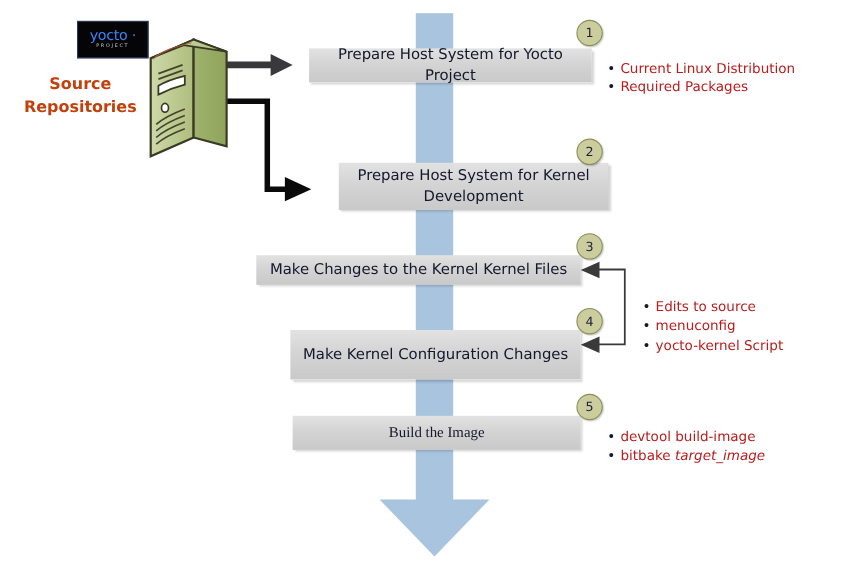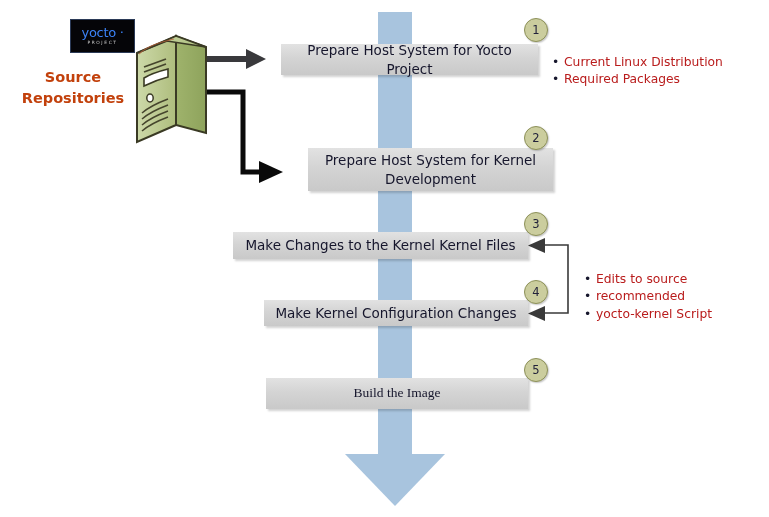--- a/index.html
+++ b/index.html
@@ -52,21 +52,21 @@
     justify-content: center;
     text-align: center;
     font-size: 13.5px;
     color: #16162c;
     line-height: 1.35;
     padding: 0 10px;
   }
   .pbox-1 { left: 265px; top: 44px;  width: 257px; height: 31px; margin-left: 16px; }
   .pbox-2 { left: 288px; top: 148px; width: 245px; height: 43px; margin-left: 20px; }
   .pbox-3 { left: 233px; top: 232px; width: 295px; height: 27px; }
-  .pbox-4 { left: 264px; top: 300px; width: 264px; height: 26px; }
+  .pbox-4 { left: 264px; top: 300px; width: 264px; height: 45px; }
   .pbox-5 { left: 266px; top: 378px; width: 262px; height: 31px; font-family: Liberation Serif, serif; }
 
   
   .step-circle {
     position: absolute;
     width: 24px;
     height: 24px;
     border-radius: 50%;
     background: #ccceа0;
     background: #cbcd9e;
@@ -259,19 +259,25 @@
     <ul>
       <li>Current Linux Distribution</li>
       <li>Required Packages</li>
     </ul>
   </div>
 
 
   <div class="notes notes-3">
     <ul>
       <li>Edits to source</li>
-      <li>recommended</li>
+      <li>menuconfig</li>
       <li>yocto-kernel Script</li>
     </ul>
   </div>
 
+  <div class="notes notes-5">
+    <ul>
+      <li><span>devtool build-image</span></li>
+      <li><span>bitbake </span><span class="italic">target_image</span></li>
+    </ul>
+  </div>
 
 </div>
 
 </body></html>

